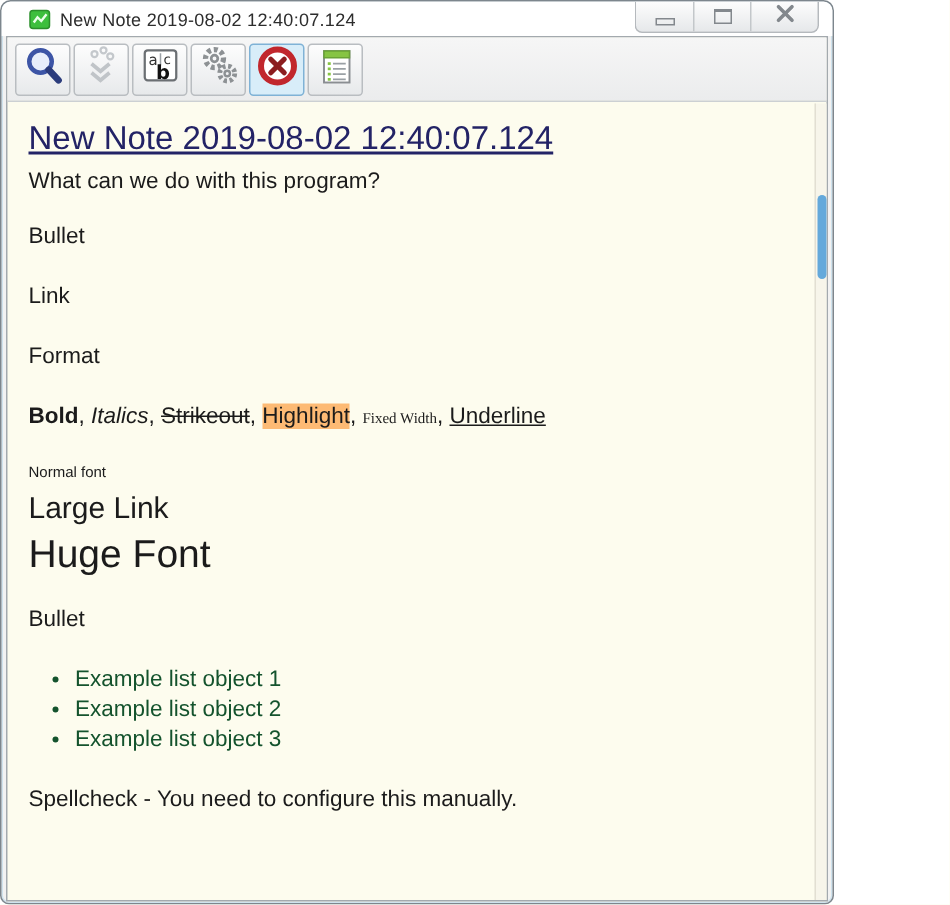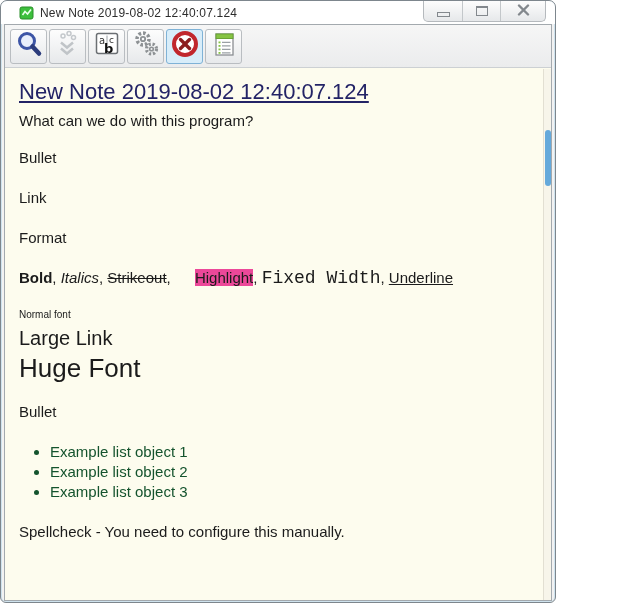--- a/index.html
+++ b/index.html
@@ -100,22 +100,22 @@
     margin: 0 0 6px 0;
     cursor: pointer;
   }
   .intro { line-height: 20px; margin: 0; }
   .sect { line-height: 20px; margin: 20px 0 0 0; }
   .sect.first { margin-top: 17px; }
   .fmt { line-height: 21px; margin: 19px 0 0 0; }
   .fmt .b { font-weight: bold; }
   .fmt .i { font-style: italic; }
   .fmt .s { text-decoration: line-through; }
-  .fmt .h { background: #ec4899; margin-left: 20px; }
-  .fmt .m { font-family: Liberation Mono, monospace; font-size: 18px; text-align: right; }
+  .fmt .h { background: #fdba74; }
+  .fmt .m { font-family: Liberation Serif, serif; font-size: 10px; text-align: right; }
   .fmt .u { text-decoration: underline; }
   .fs-small  { font-size: 11.5px; line-height: 15px; margin-top: 16px; }
   .fs-normal { font-size: 10px;   line-height: 20px; margin-top: 16px; }
   .fs-large  { font-size: 20px;   line-height: 25px; margin-top: 1px; }
   .fs-huge   { font-size: 26px;   line-height: 32px; margin-top: 1px; }
   .bullet-label { line-height: 20px; margin: 18px 0 0 0; }
   ul.blist { margin: 20px 0 0 0; padding-left: 31px; list-style: disc; }
   ul.blist li { line-height: 20px; color: #14532d; }
   .spell { line-height: 20px; margin: 20px 0 0 0; }
   

